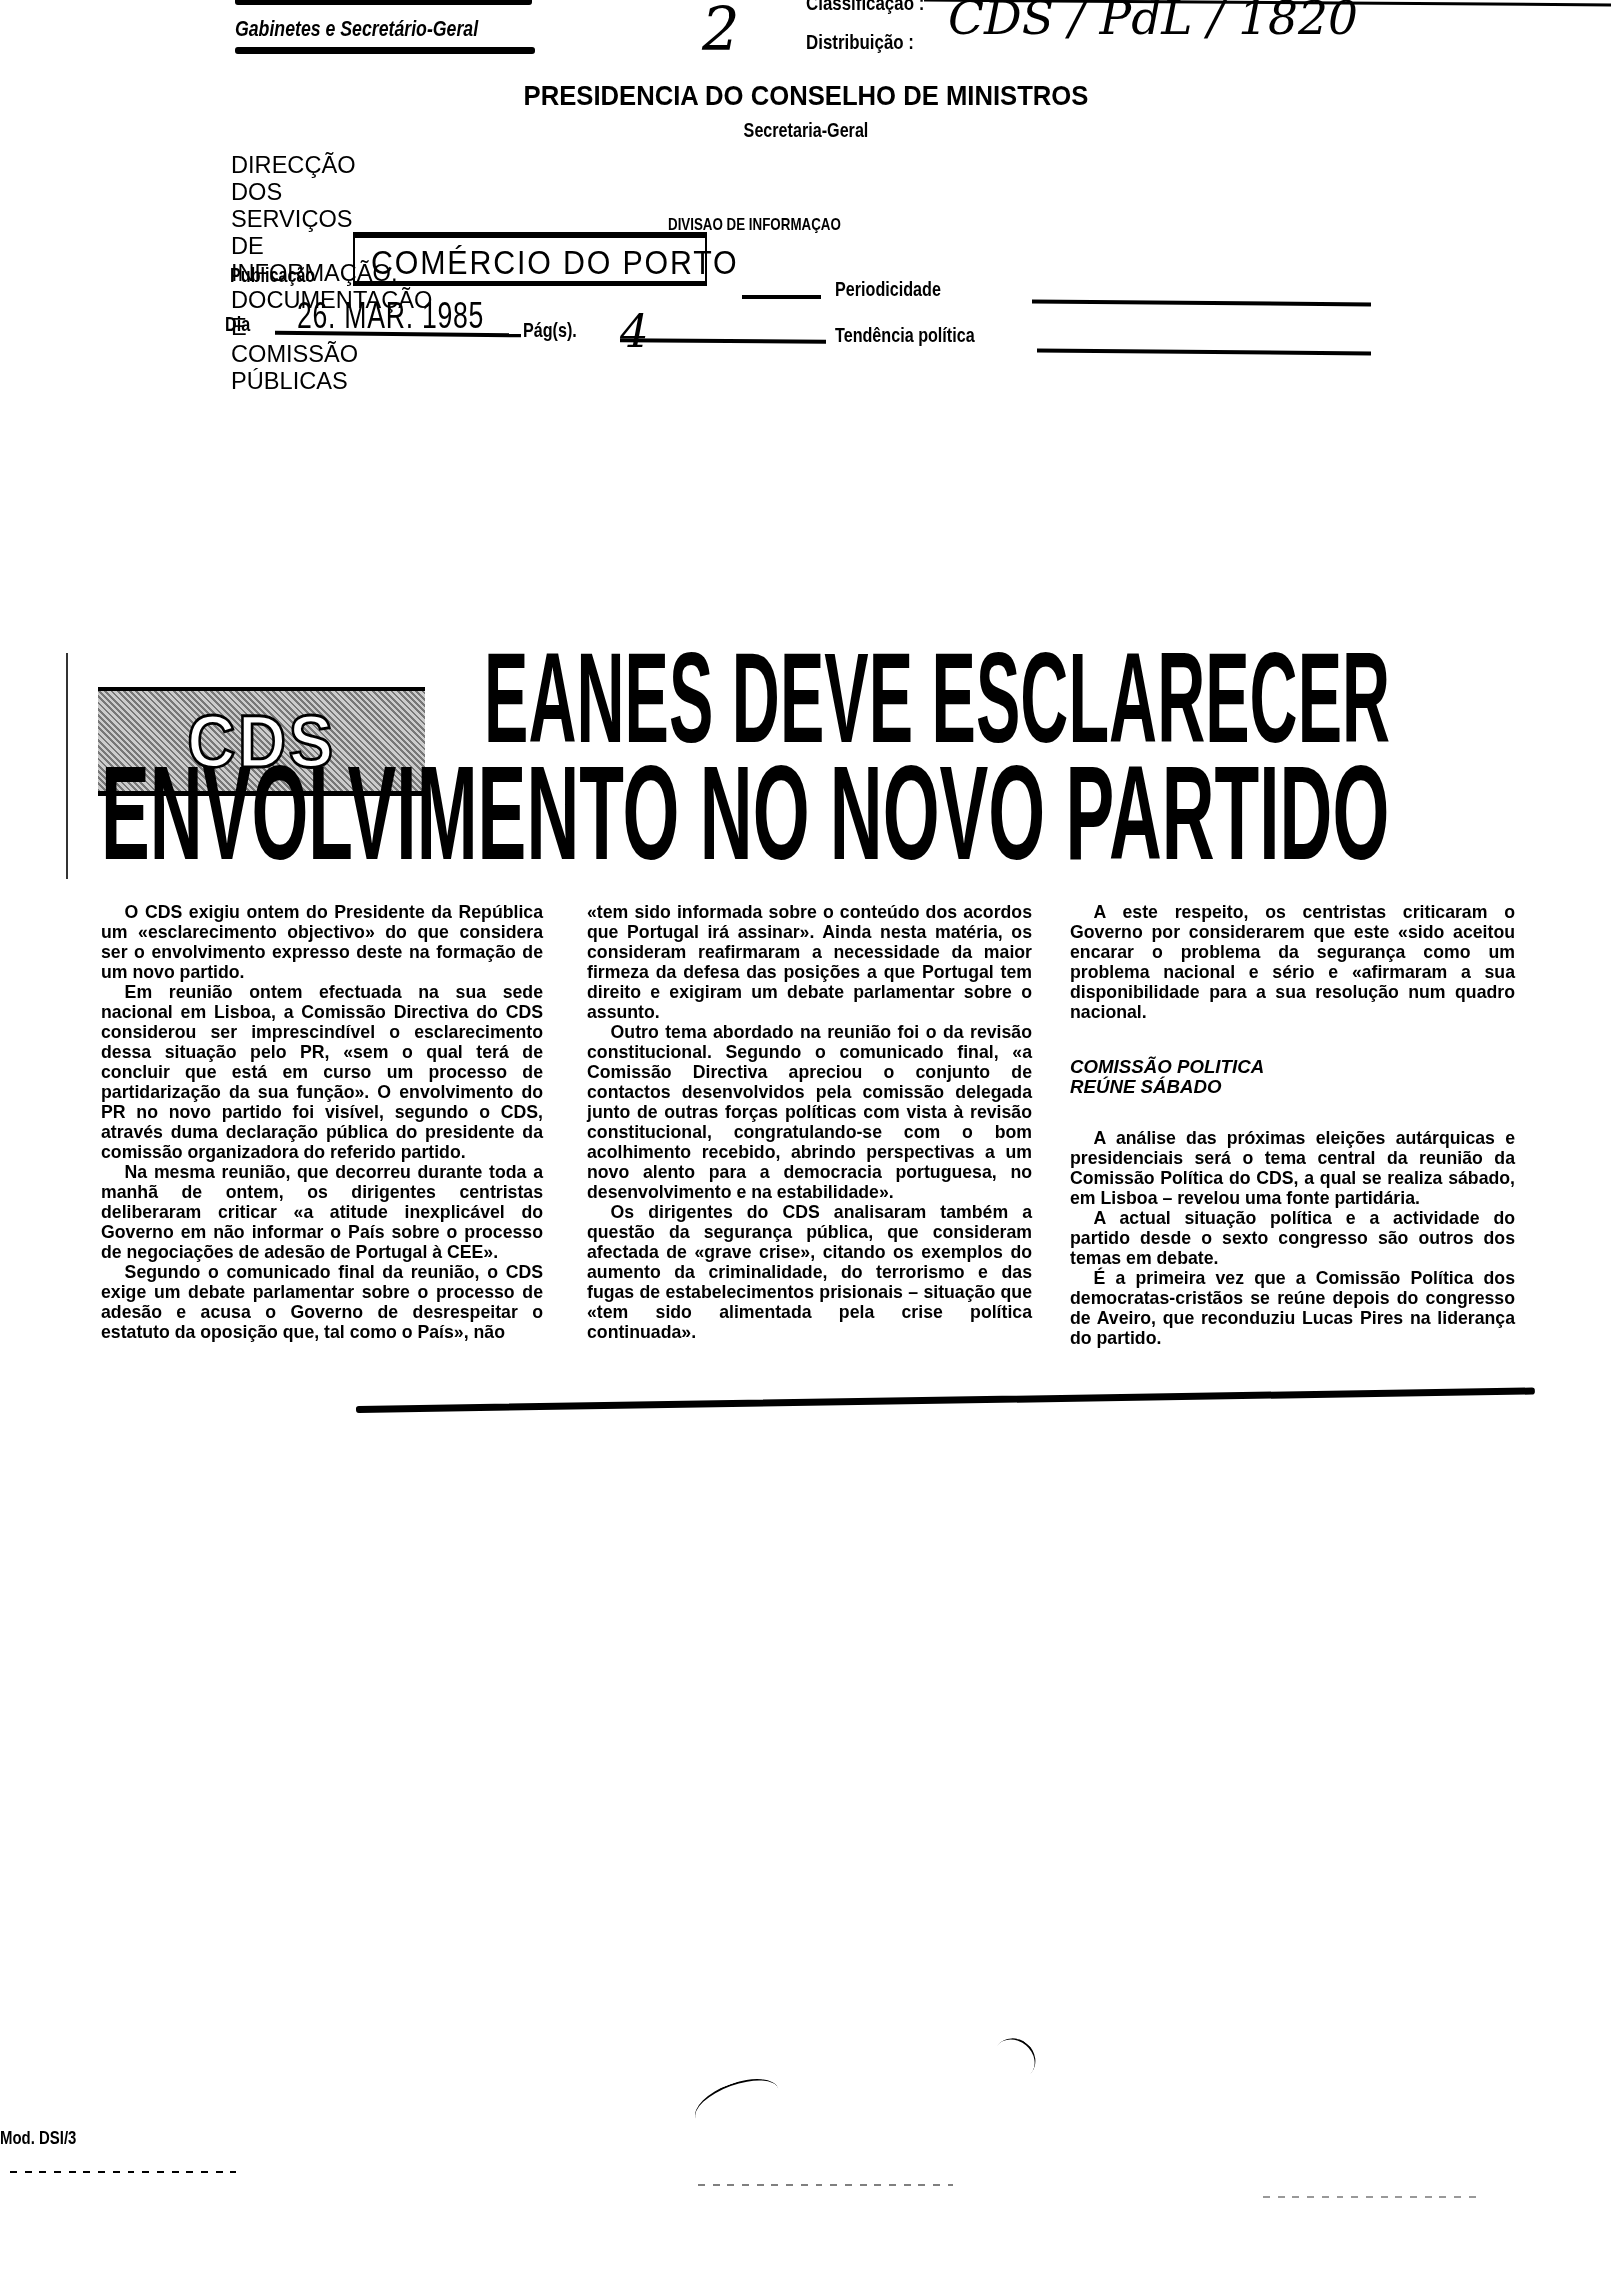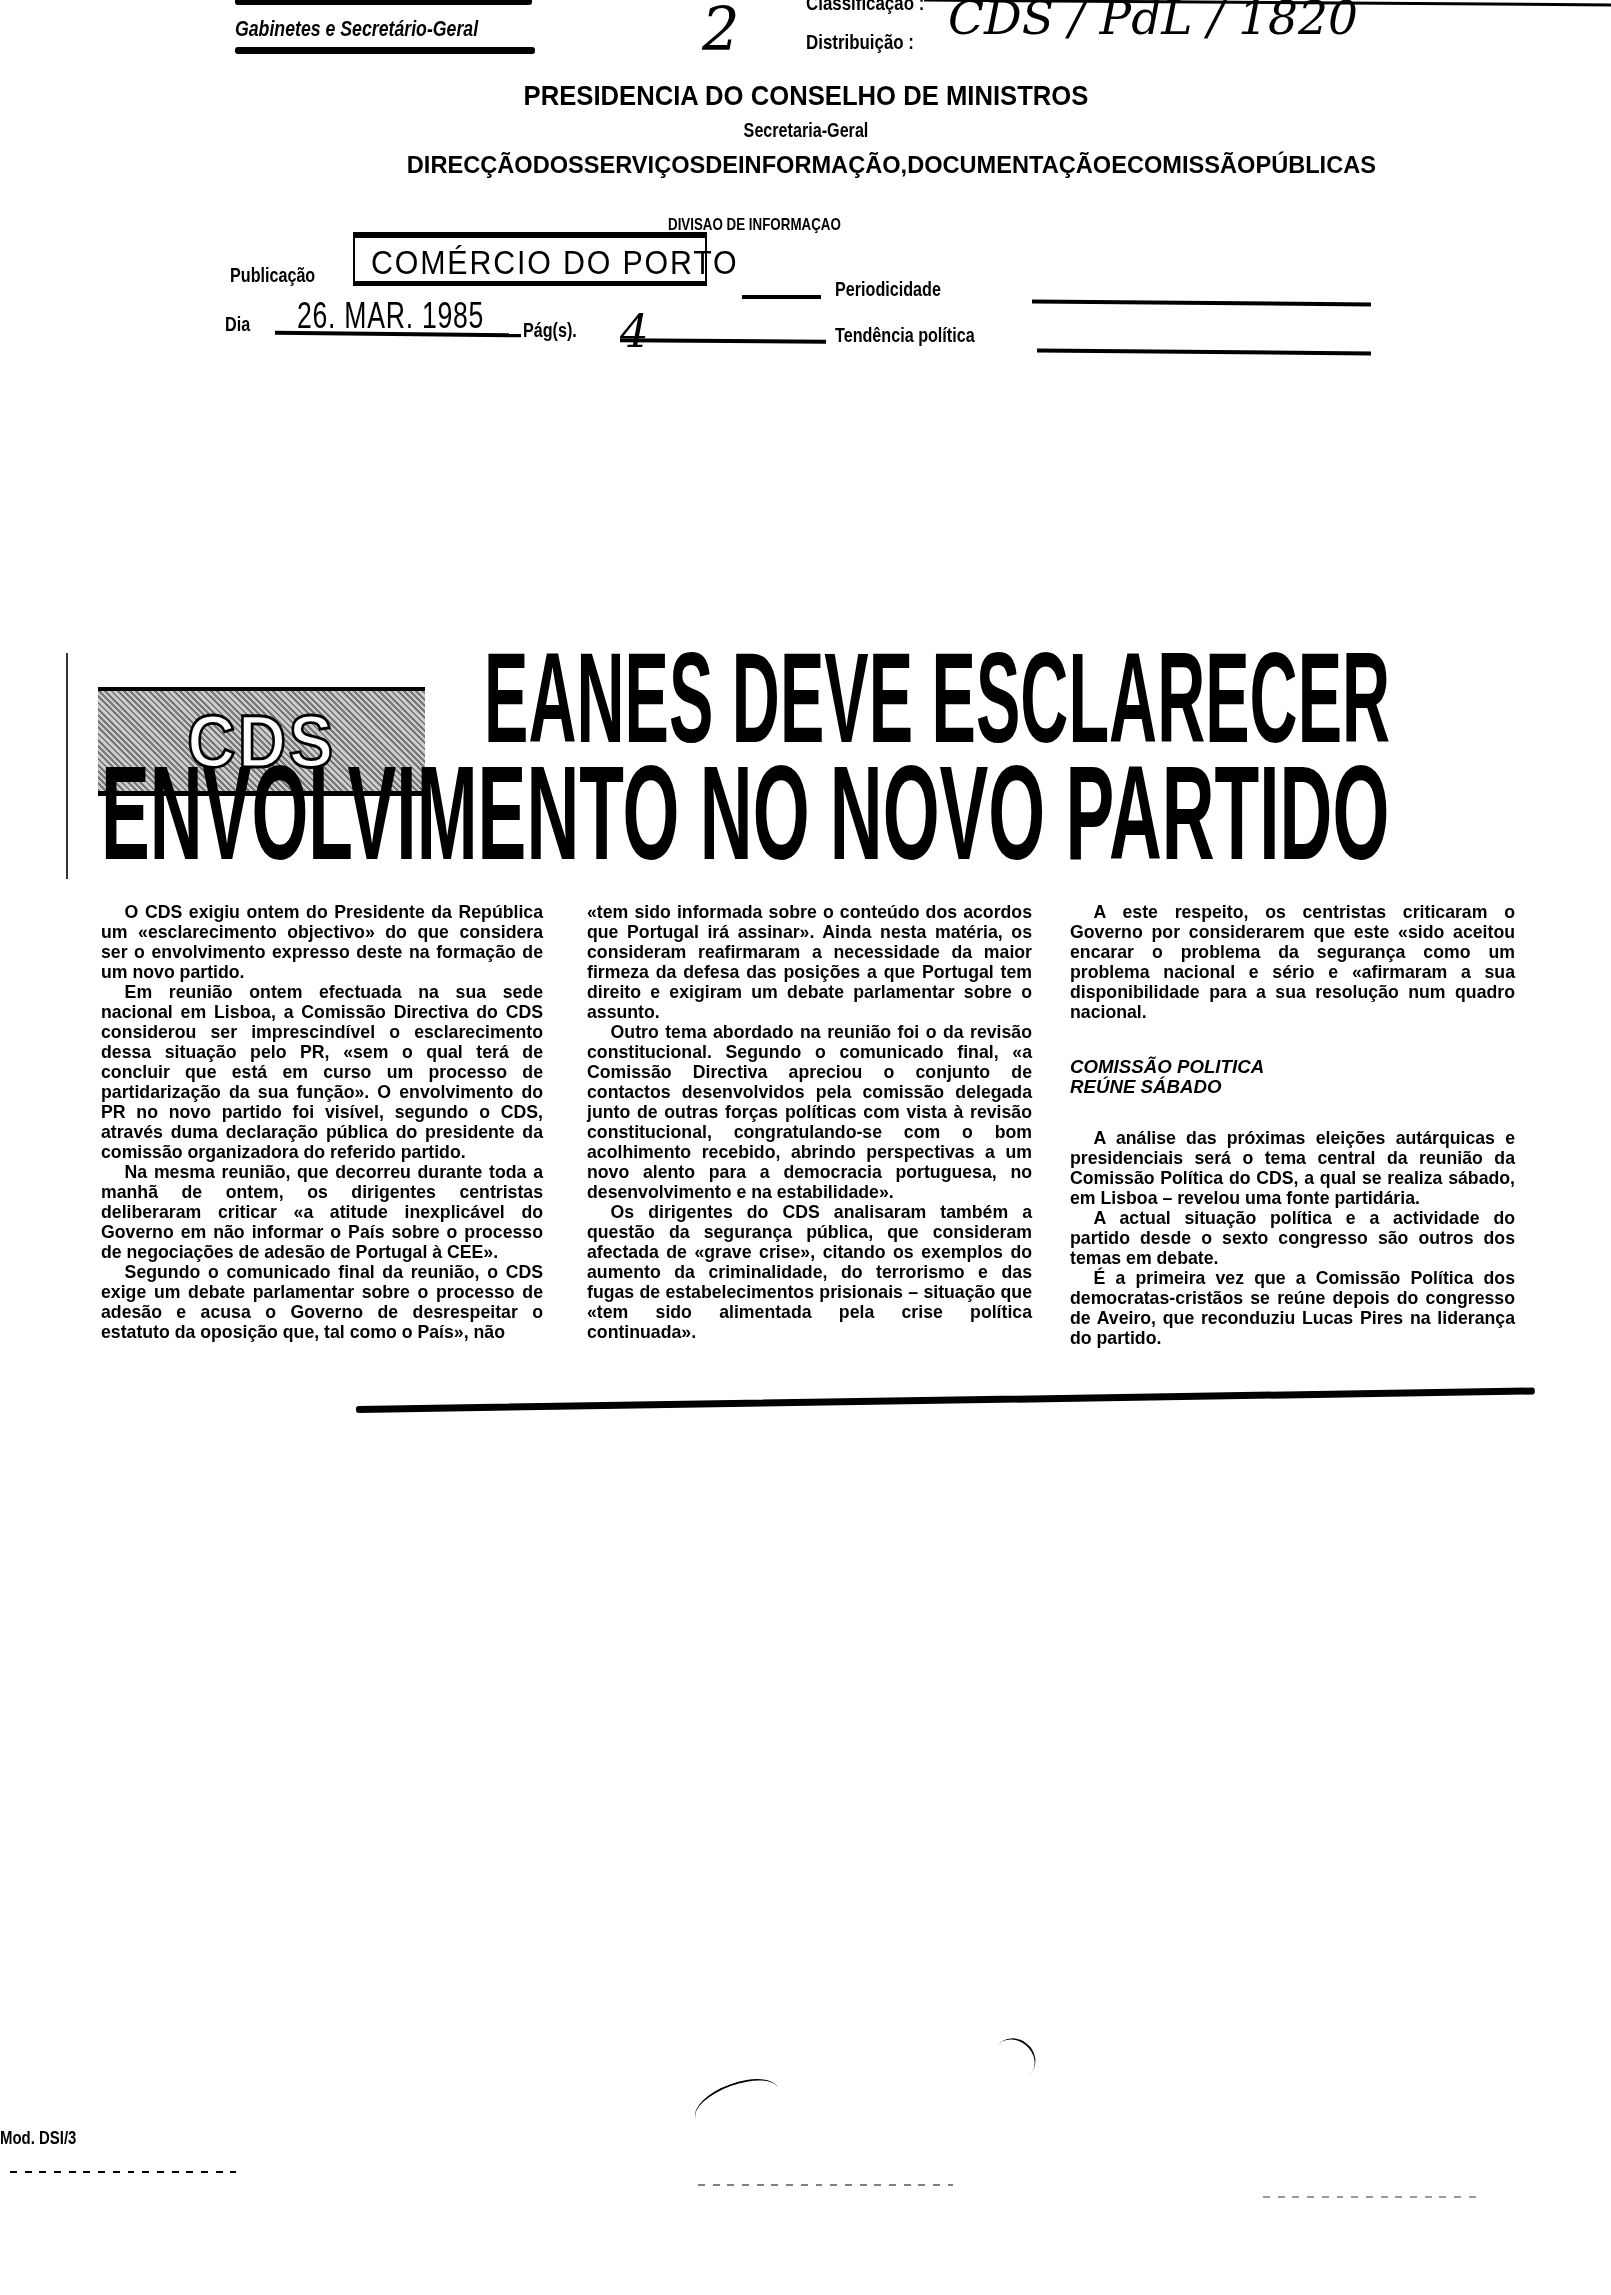--- a/index.html
+++ b/index.html
@@ -7,21 +7,21 @@
   .abs { position:absolute; }
 
   
   .rule-thick { position:absolute; height:6.9px; background:#000; border-radius:2.9px; }
   #gab-label { left:235px; top:15.7px; font-size:21.6px; font-style:italic; font-weight:bold; transform:scaleX(0.82); transform-origin:left top; white-space:nowrap; }
   .meta-label { font-size:20.6px; font-weight:bold; transform:scaleX(0.82); transform-origin:left top; white-space:nowrap; }
   .handwriting { font-family:"DejaVu Serif", serif; font-style:italic; font-size:54px; white-space:nowrap; color:#000; }
 
   #org-title { left:0; width:1612px; top:79px; text-align:center; font-size:28.5px; font-weight:bold; transform:scaleX(0.9); transform-origin:center top; white-space:nowrap; }
   #org-sub { left:0; width:1612px; top:119px; text-align:center; font-size:19.7px; font-weight:bold; transform:scaleX(0.82); transform-origin:center top; white-space:nowrap; }
-  #org-dept { left:231px; width:1145px; top:152px; font-size:23.6px; font-weight:bold; display:flex; justify-content:flex-end; transform:scaleY(1.0); white-space:nowrap; }
+  #org-dept { left:231px; width:1145px; top:152px; font-size:23.6px; font-weight:normal; display:flex; justify-content:flex-start; transform:scaleY(1.0); white-space:nowrap;flex-direction:column; }
   #org-div { left:668px; top:215px; font-size:16.7px; font-weight:bold; transform:scaleX(0.8); transform-origin:left top; white-space:nowrap; }
 
   .form-label { font-size:19.7px; font-weight:bold; transform:scaleX(0.82); transform-origin:left top; white-space:nowrap; }
   .form-line { position:absolute; height:3.9px; background:#000; }
   #pub-box { left:353px; top:232px; width:354px; height:54px; border:2.5px solid #000; border-top-width:6.9px; border-bottom-width:5.9px; box-sizing:border-box; }
   #pub-value { left:371px; top:244px; font-size:33px; letter-spacing:2px; white-space:nowrap; transform:scaleX(0.92); transform-origin:left top; }
   #day-value { left:297px; top:295px; font-size:37px; letter-spacing:1px; white-space:nowrap; transform:scaleX(0.72); transform-origin:left top; }
   #page-value { left:620px; top:305px; font-family:"DejaVu Serif", serif; font-size:45px; font-style:italic; }
 
   

